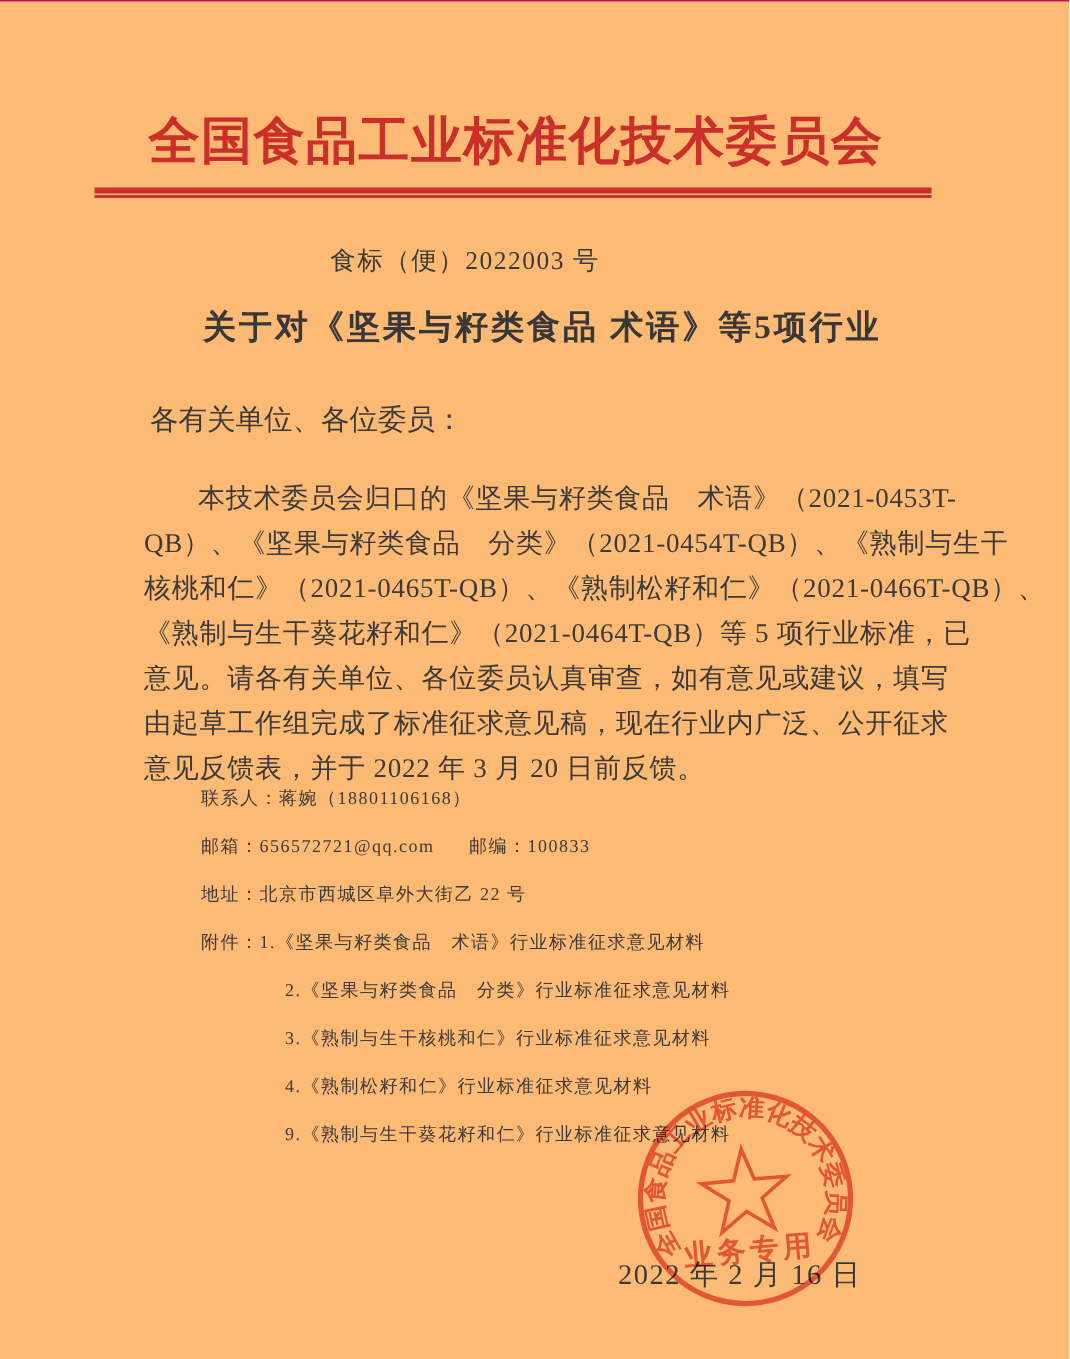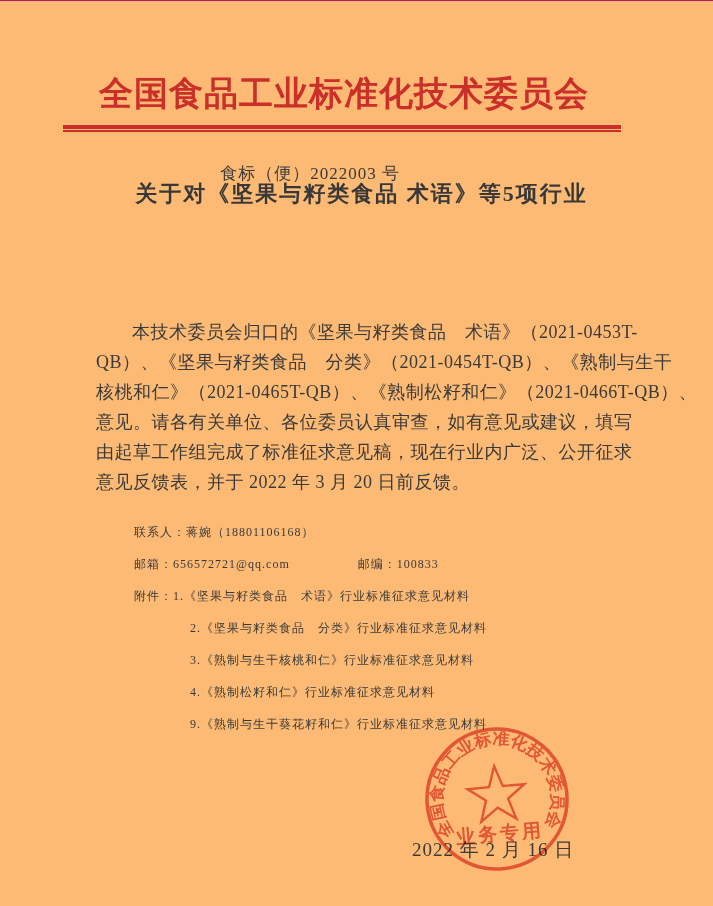--- a/index.html
+++ b/index.html
@@ -40,21 +40,21 @@
     position: absolute;
     top: 148px; left: 0; width: 620px;
     text-align: center;
     font-size: 17px;
     letter-spacing: 1px;
     white-space: nowrap;
     margin-top: 13px;
   }
   .doc-title {
     position: absolute;
-    top: 176px; left: 10px; width: 703px;
+    top: 200px; left: 10px; width: 703px;
     text-align: center;
     font-size: 22px;
     font-weight: bold;
     line-height: 34px;
     letter-spacing: 2px;
     color: #383838;
   }
   .salutation {
     position: absolute;
     top: 266px; left: 100px;
@@ -74,21 +74,21 @@
   .info-block {
     position: absolute;
     top: 515px; left: 97px; width: 560px;
     font-size: 12px;
     line-height: 32px;
     letter-spacing: 1px;
     white-space: nowrap;
   }
   .info-block .line { padding-left: 37px; }
   .info-block .line.att-sub { padding-left: 93px; }
-  .info-block .postcode { margin-left: 68px; }
+  .info-block .postcode { margin-left: 23px; }
   .date-line {
     position: absolute;
     top: 836px; left: 412px;
     font-size: 19px;
     letter-spacing: 1px;
     white-space: nowrap;
   }
   .seal {
     position: absolute;
     left: 410px; top: 711px;
@@ -108,35 +108,38 @@
   <div class="letterhead">全国食品工业标准化技术委员会</div>
 
   <div class="red-rule"></div>
 
   <div class="doc-number">食标（便）2022003 号</div>
 
   <div class="doc-title">
     <div>关于对《坚果与籽类食品 术语》等5项行业</div>
   </div>
 
+  <div class="salutation">各有关单位、各位委员：</div>
 
   <div class="body-block">
     <div class="line first">本技术委员会归口的《坚果与籽类食品　术语》（2021-0453T-</div>
     <div class="line">QB）、《坚果与籽类食品　分类》（2021-0454T-QB）、《熟制与生干</div>
     <div class="line">核桃和仁》（2021-0465T-QB）、《熟制松籽和仁》（2021-0466T-QB）、</div>
+    <div class="line">《熟制与生干葵花籽和仁》（2021-0464T-QB）等 5 项行业标准，已</div>
     <div class="line">意见。请各有关单位、各位委员认真审查，如有意见或建议，填写</div>
     <div class="line">由起草工作组完成了标准征求意见稿，现在行业内广泛、公开征求</div>
     <div class="line">意见反馈表，并于 2022 年 3 月 20 日前反馈。</div>
   </div>
 
   <div class="info-block">
     <div class="line">联系人：蒋婉（18801106168）</div>
     <div class="line">
       <span>邮箱：656572721@qq.com</span><span class="postcode">邮编：100833</span>
     </div>
+    <div class="line">地址：北京市西城区阜外大街乙 22 号</div>
     <div class="line">
       <span>附件：</span><span>1.《坚果与籽类食品　术语》行业标准征求意见材料</span>
     </div>
     <div class="line att-sub">2.《坚果与籽类食品　分类》行业标准征求意见材料</div>
     <div class="line att-sub">3.《熟制与生干核桃和仁》行业标准征求意见材料</div>
     <div class="line att-sub">4.《熟制松籽和仁》行业标准征求意见材料</div>
     <div class="line att-sub">9.《熟制与生干葵花籽和仁》行业标准征求意见材料</div>
   </div>
 
   <div class="date-line">2022 年 2 月 16 日</div>

